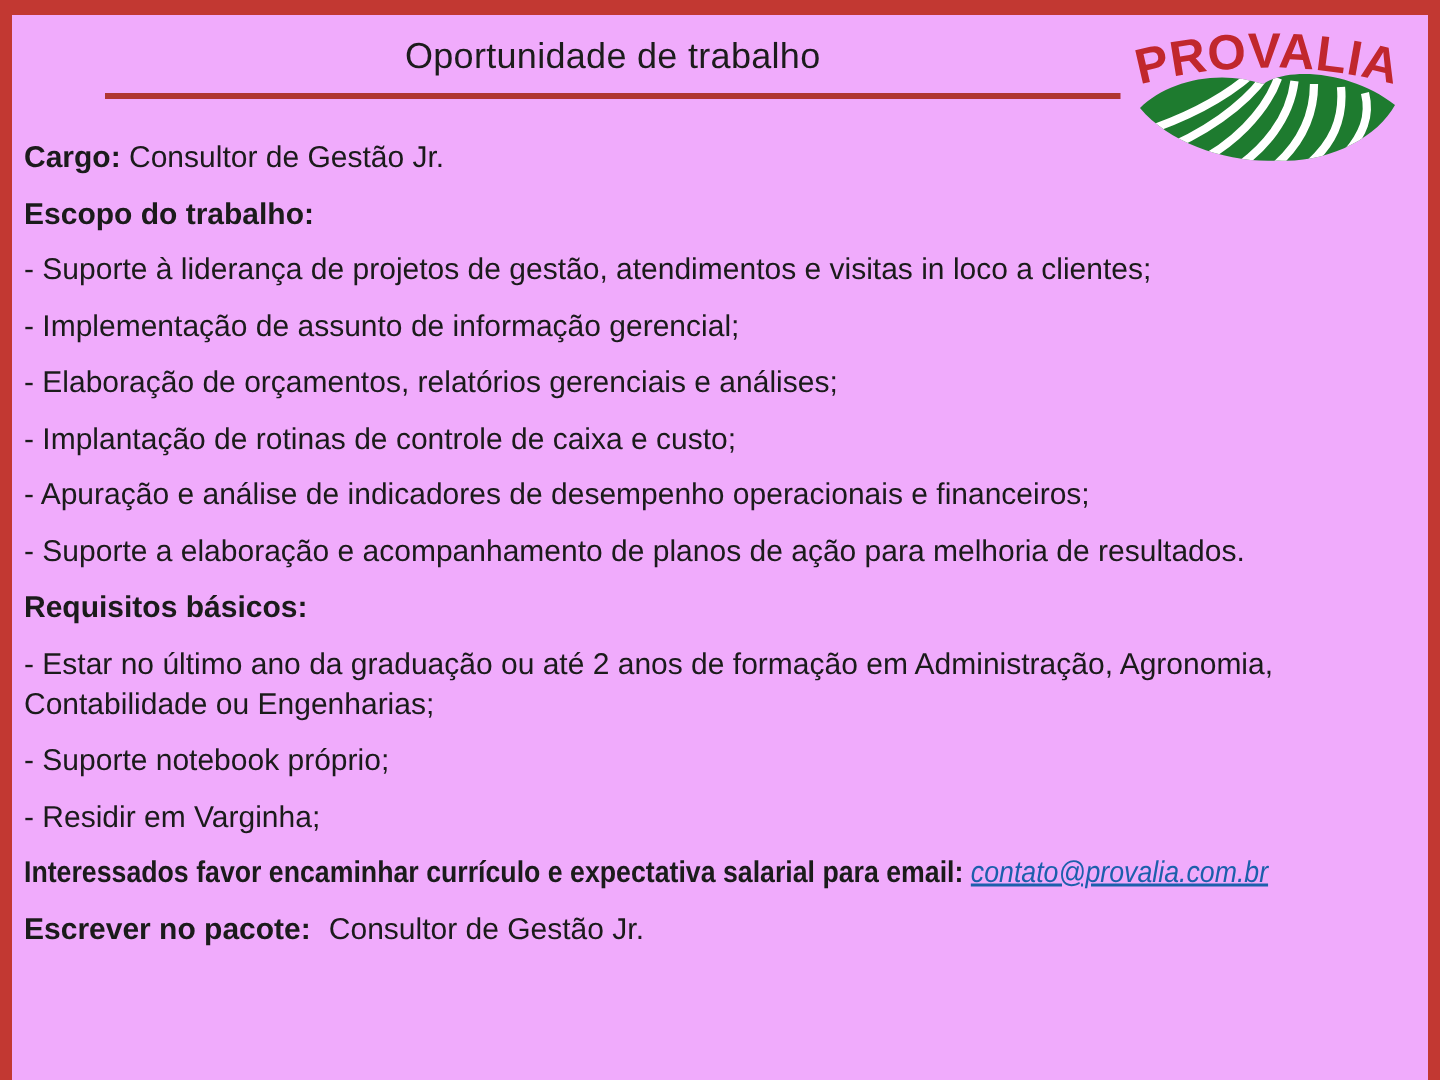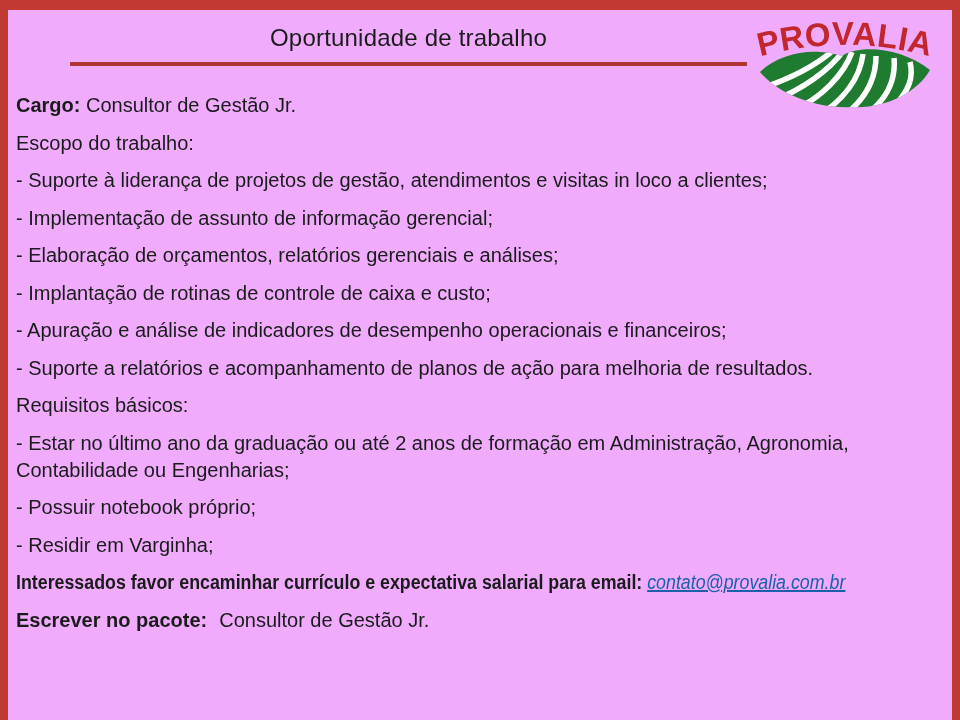--- a/index.html
+++ b/index.html
@@ -21,21 +21,21 @@
   .title-underline{
     position:absolute;left:62px;top:52px;width:677px;height:4px;
     background:var(--underline_red,#B03632);
   }
   .logo{position:absolute;top:2px;right:12px;width:190px;height:100px;}
   .body-text{position:absolute;left:8px;top:66px;width:936px;margin-top:16px;}
   .body-text p{
     margin:0 0 10.5px 0;font-size:20px;line-height:27px;color:#1b1b1b;
   }
   .b{font-weight:bold;}
-  p.b{font-weight:normal;}
+  p.b{font-weight:bold;}
   .wrap2{max-width:905px;}
   .contact{white-space:nowrap;transform:scaleX(0.89);transform-origin:0 50%;}
   .link{
     color:var(--link_blue,#1C5FAC);font-style:italic;
     text-decoration:underline;cursor:pointer;
   }
   .gap{display:inline-block;width:12px;}
 </style>
 </head>
 <body>
@@ -73,26 +73,26 @@
 
     <p><span class="b">Cargo:</span> <span>Consultor de Gestão Jr.</span></p>
 
     <p class="b">Escopo do trabalho:</p>
 
     <p>- Suporte à liderança de projetos de gestão, atendimentos e visitas in loco a clientes;</p>
     <p>- Implementação de assunto de informação gerencial;</p>
     <p>- Elaboração de orçamentos, relatórios gerenciais e análises;</p>
     <p>- Implantação de rotinas de controle de caixa e custo;</p>
     <p>- Apuração e análise de indicadores de desempenho operacionais e financeiros;</p>
-    <p>- Suporte a relatórios e acompanhamento de planos de ação para melhoria de resultados.</p>
+    <p>- Suporte a elaboração e acompanhamento de planos de ação para melhoria de resultados.</p>
 
     <p class="b">Requisitos básicos:</p>
 
     <p class="wrap2">- Estar no último ano da graduação ou até 2 anos de formação em Administração, Agronomia, Contabilidade ou Engenharias;</p>
-    <p>- Possuir notebook próprio;</p>
+    <p>- Suporte notebook próprio;</p>
     <p>- Residir em Varginha;</p>
 
     <p class="contact"><span class="b">Interessados favor encaminhar currículo e expectativa salarial para email:</span> <a class="link">contato@provalia.com.br</a></p>
 
     <p><span class="b">Escrever no pacote:</span><span class="gap"></span><span>Consultor de Gestão Jr.</span></p>
 
   </div>
 </div>
 
 </body></html>

